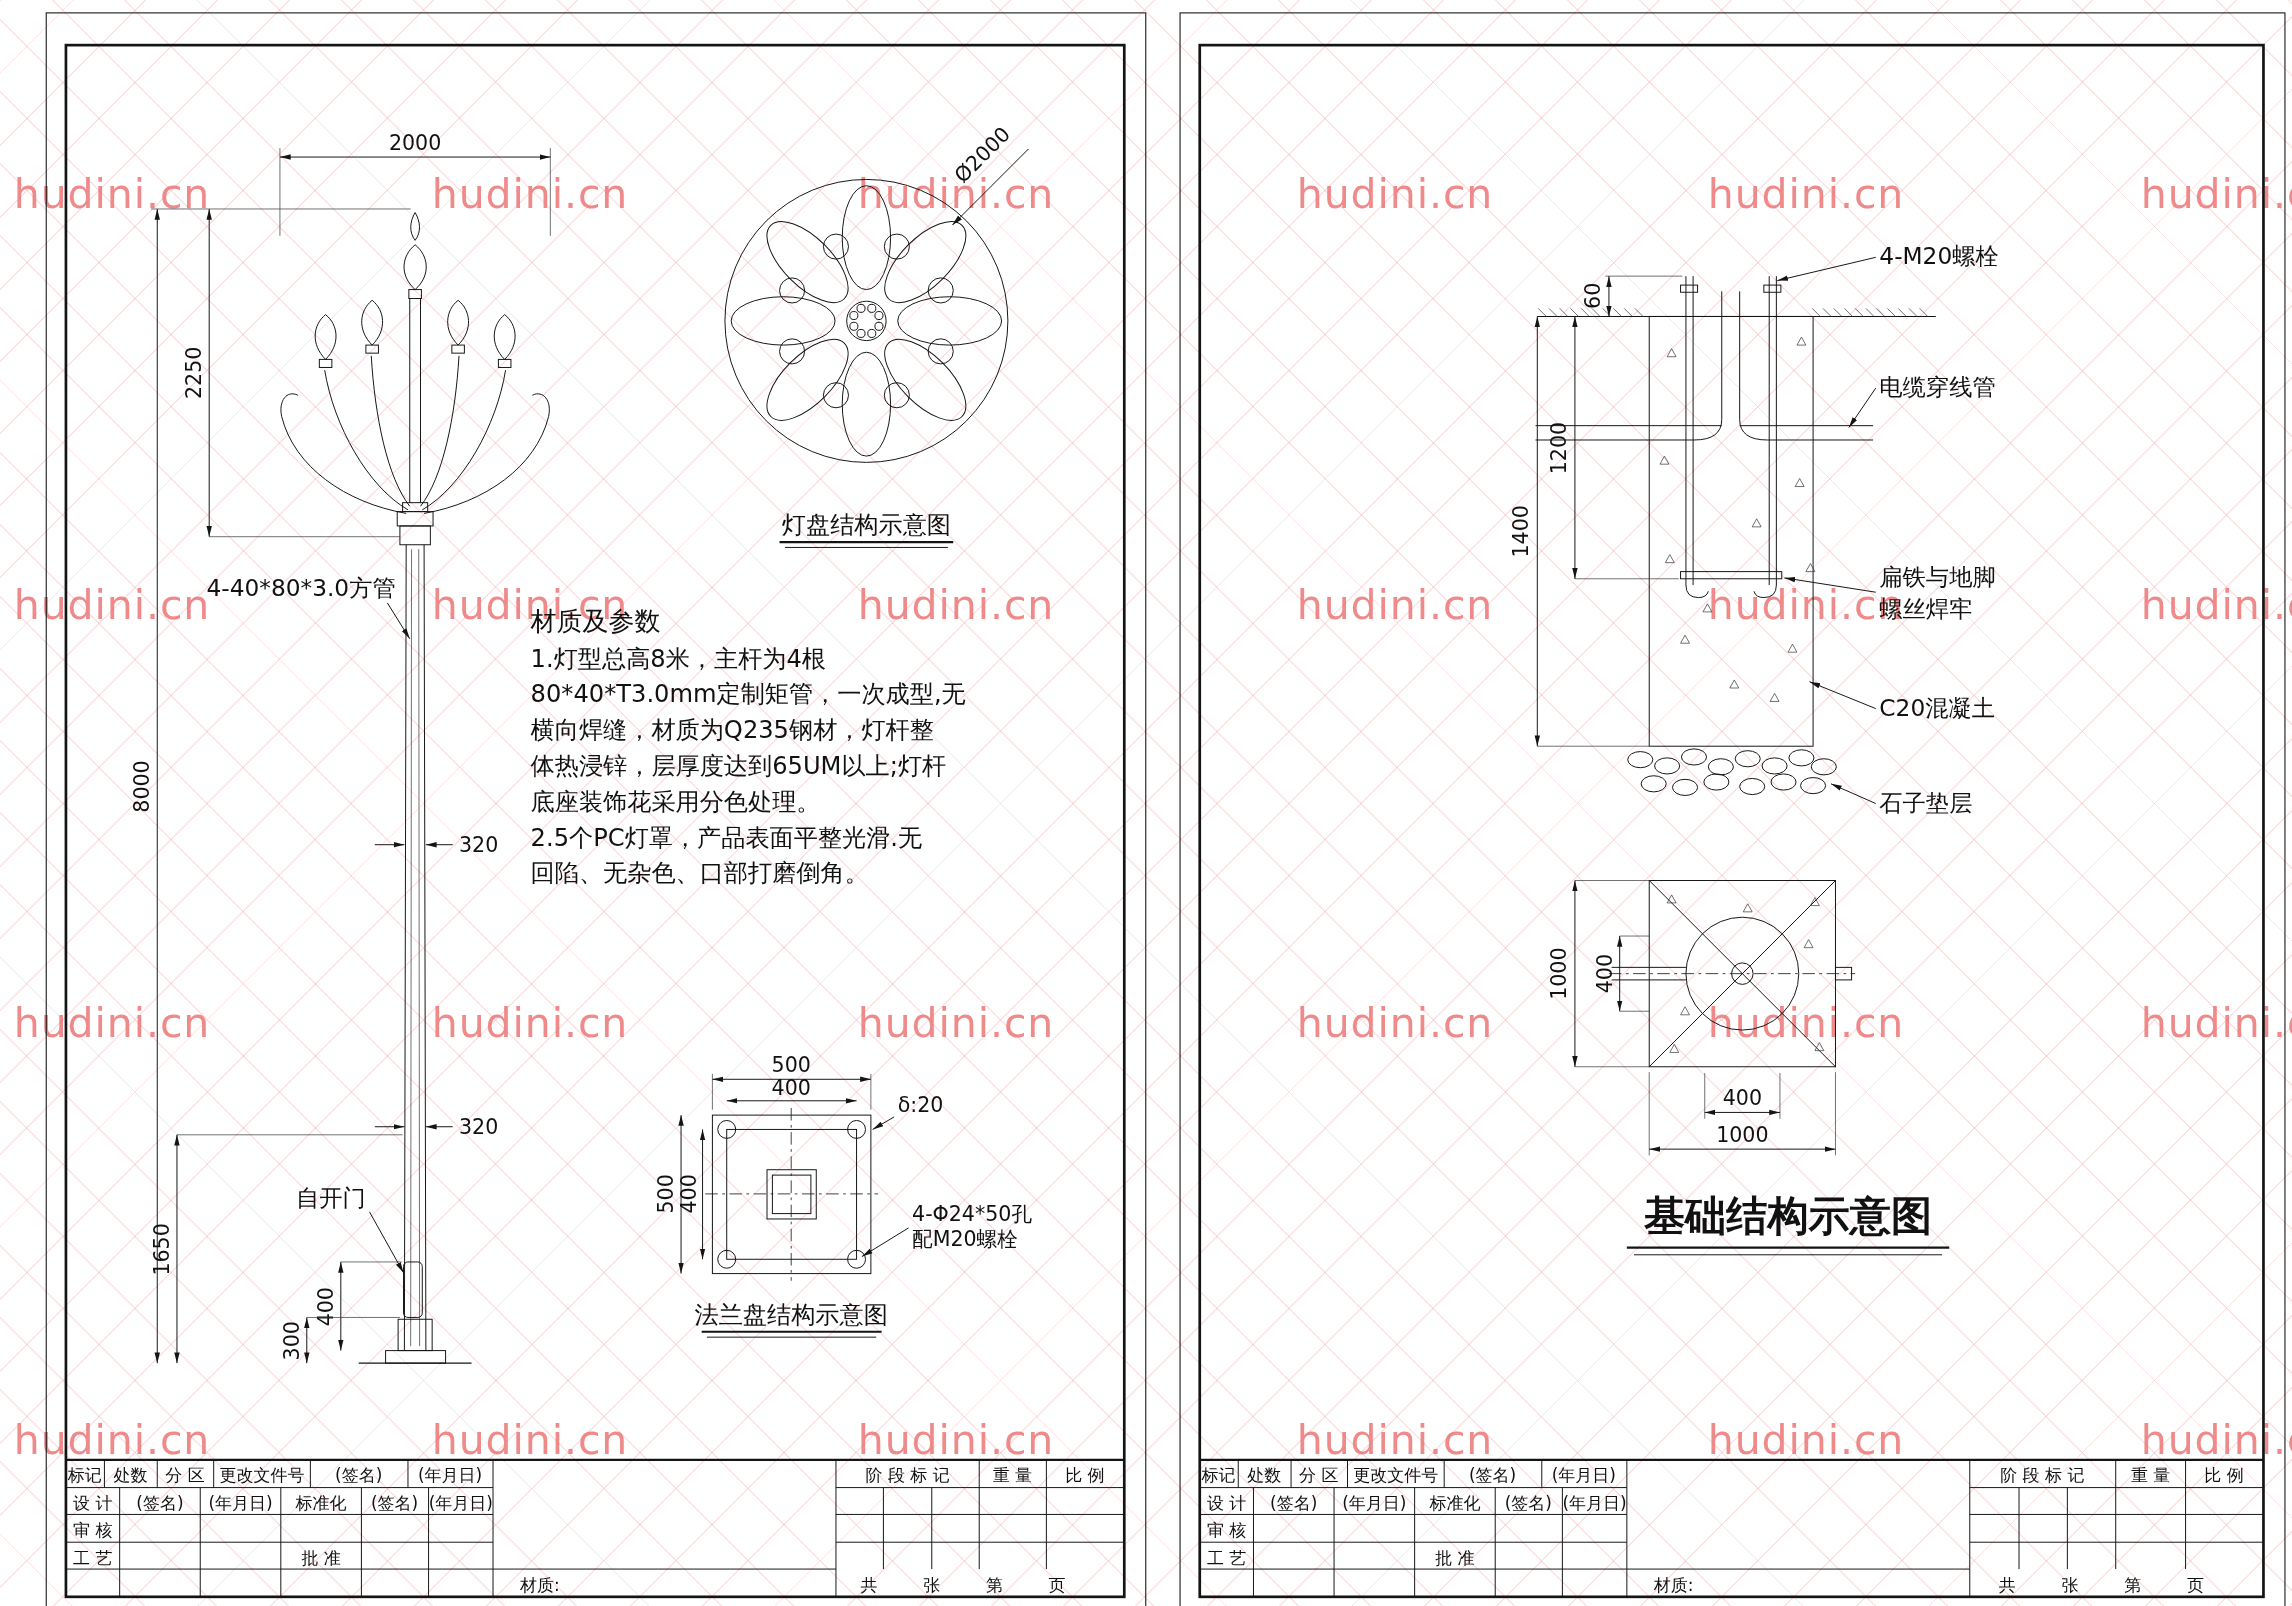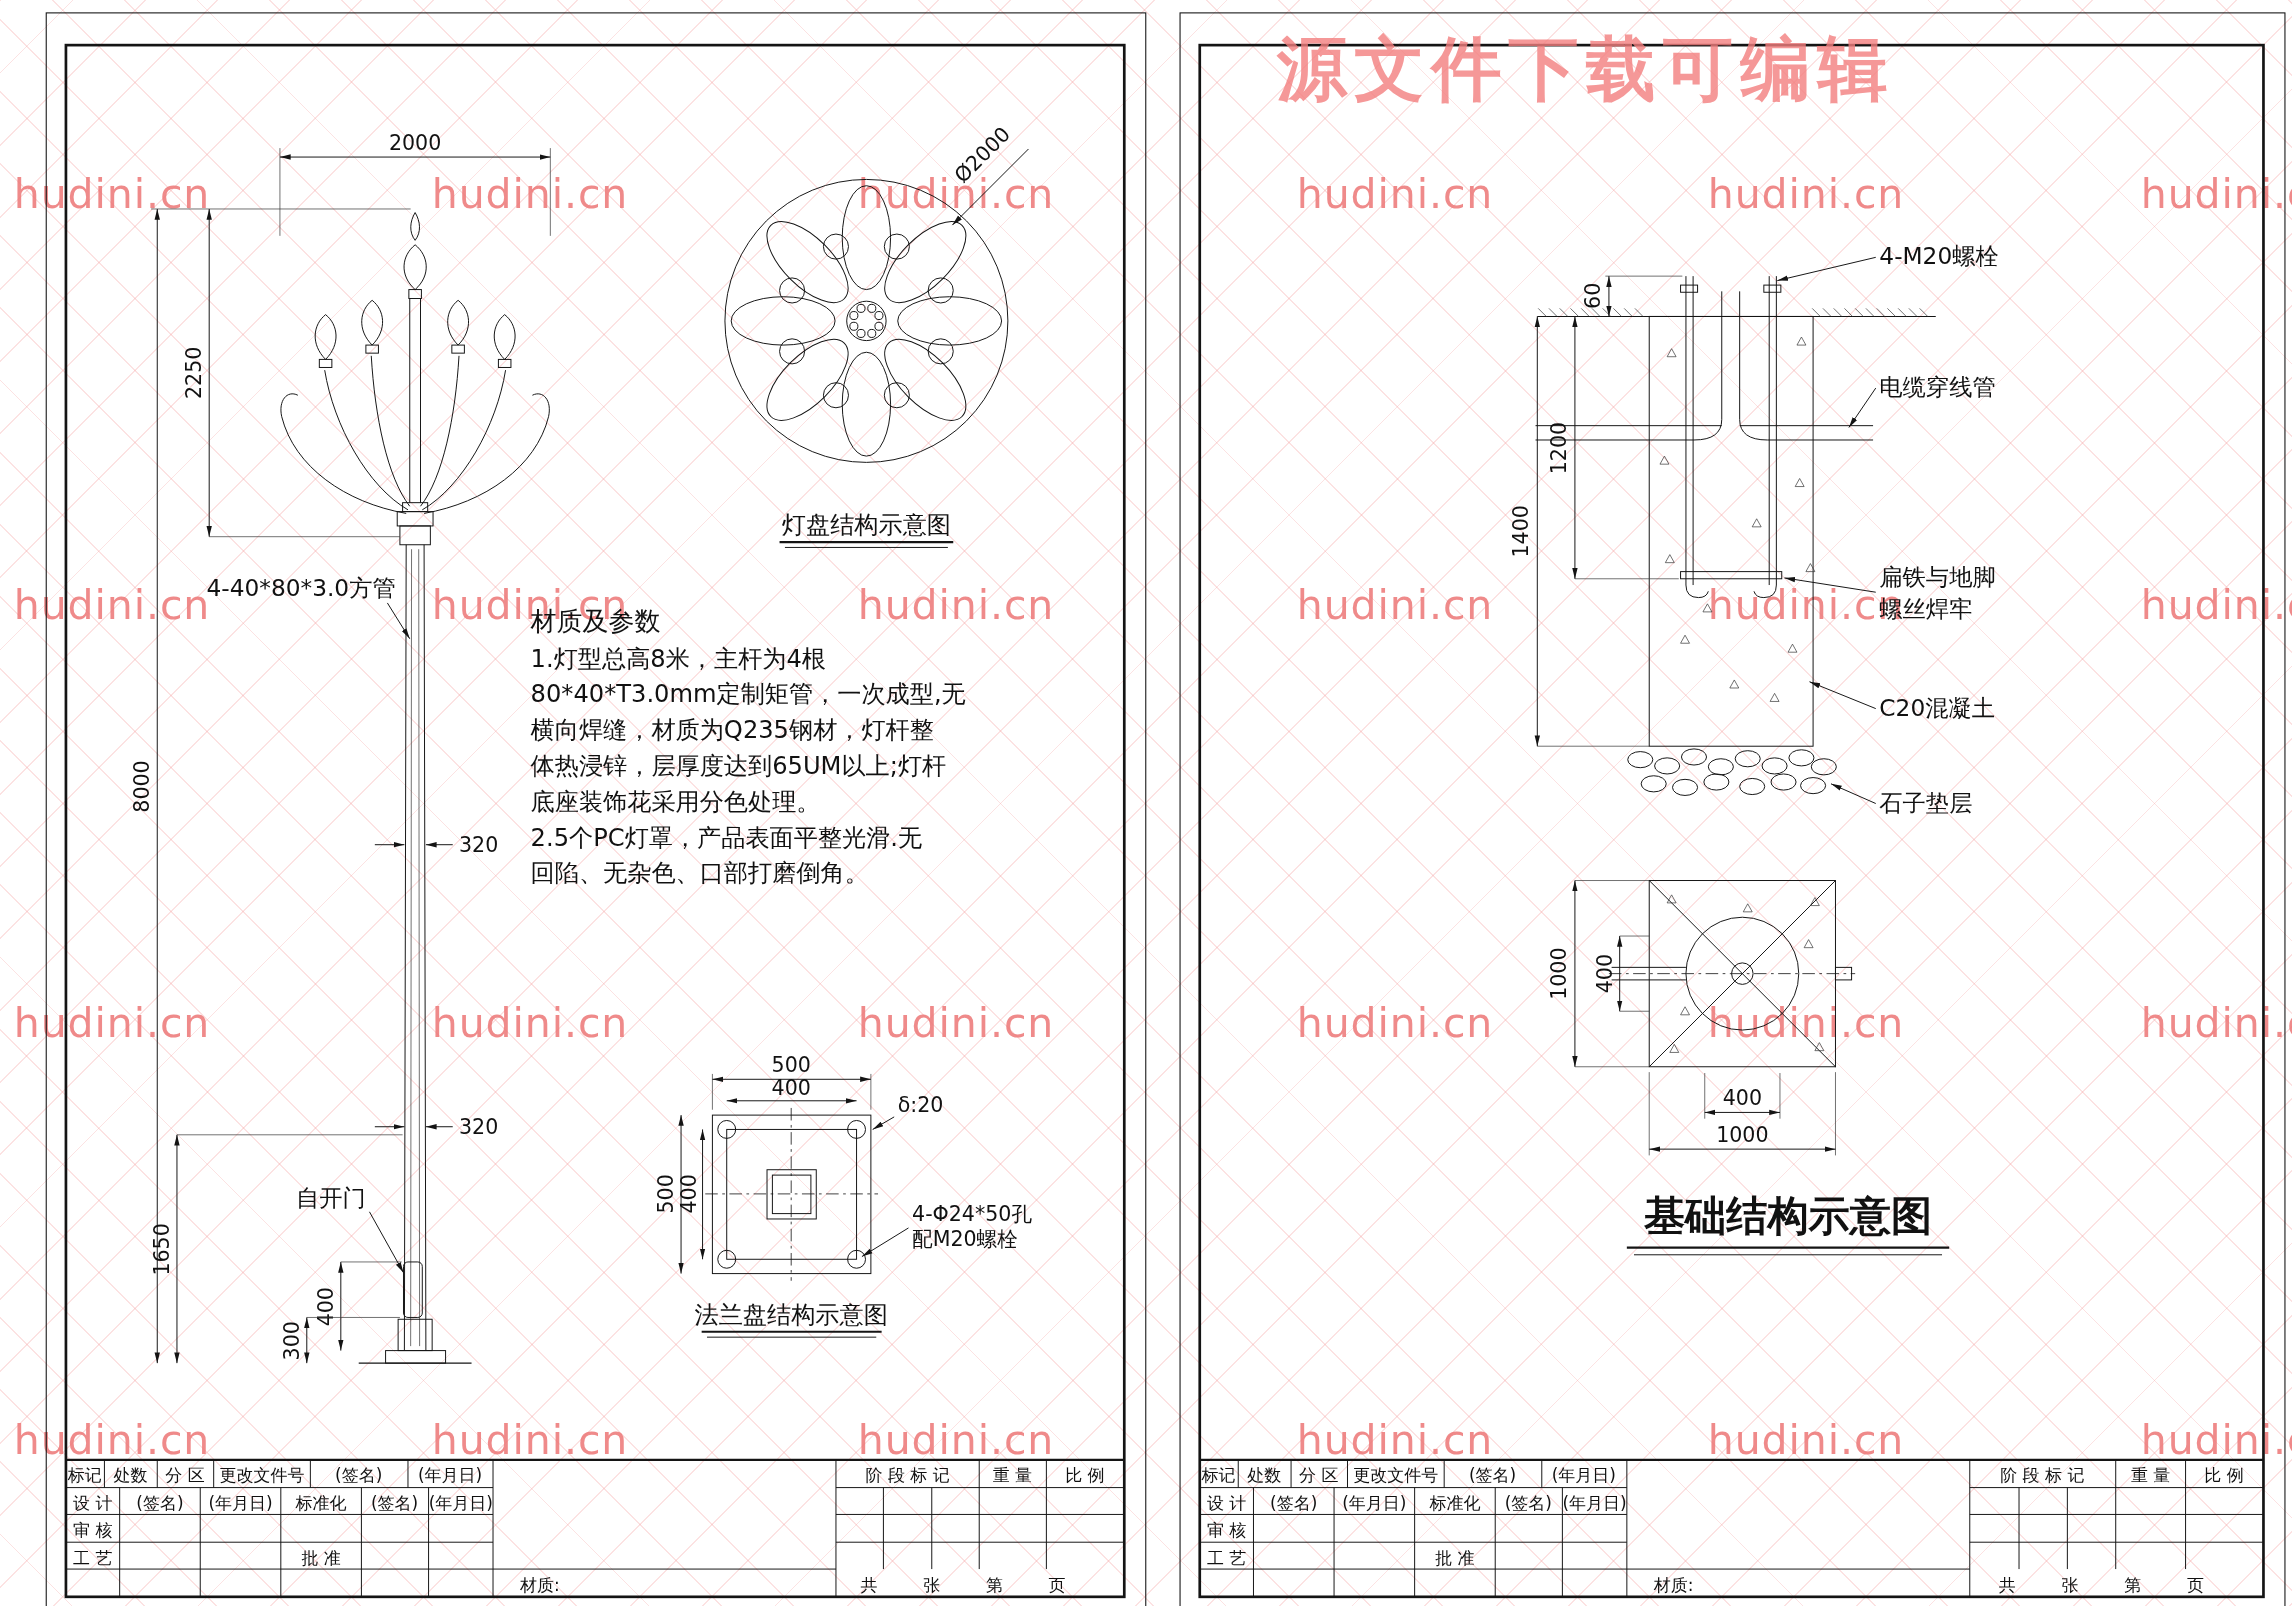--- a/index.html
+++ b/index.html
@@ -51,21 +51,20 @@
   <span class="wm" style="left:1395px;top:1023px">hudini.cn</span>
   <span class="wm" style="left:1806px;top:1023px">hudini.cn</span>
   <span class="wm" style="left:2239px;top:1023px">hudini.cn</span>
   <span class="wm" style="left:112px;top:1440px">hudini.cn</span>
   <span class="wm" style="left:530px;top:1440px">hudini.cn</span>
   <span class="wm" style="left:956px;top:1440px">hudini.cn</span>
   <span class="wm" style="left:1395px;top:1440px">hudini.cn</span>
   <span class="wm" style="left:1806px;top:1440px">hudini.cn</span>
   <span class="wm" style="left:2239px;top:1440px">hudini.cn</span>
 
-  <div class="banner">源文件下载可编辑</div>
 
   <svg class="sheet" style="left:45px;top:11.6px;width:1102px;height:1609px" viewBox="0 0 1230 1797">
     <defs>
       <marker id="aL" markerWidth="13" markerHeight="10" refX="12" refY="5" orient="auto-start-reverse" markerUnits="userSpaceOnUse">
         <path d="M0,2 L12,5 L0,8 Z" fill="#141414"></path>
       </marker>
     </defs>
 
     <g class="ln">
       <rect class="b1" x="1" y="1" width="1228" height="1795"></rect>

